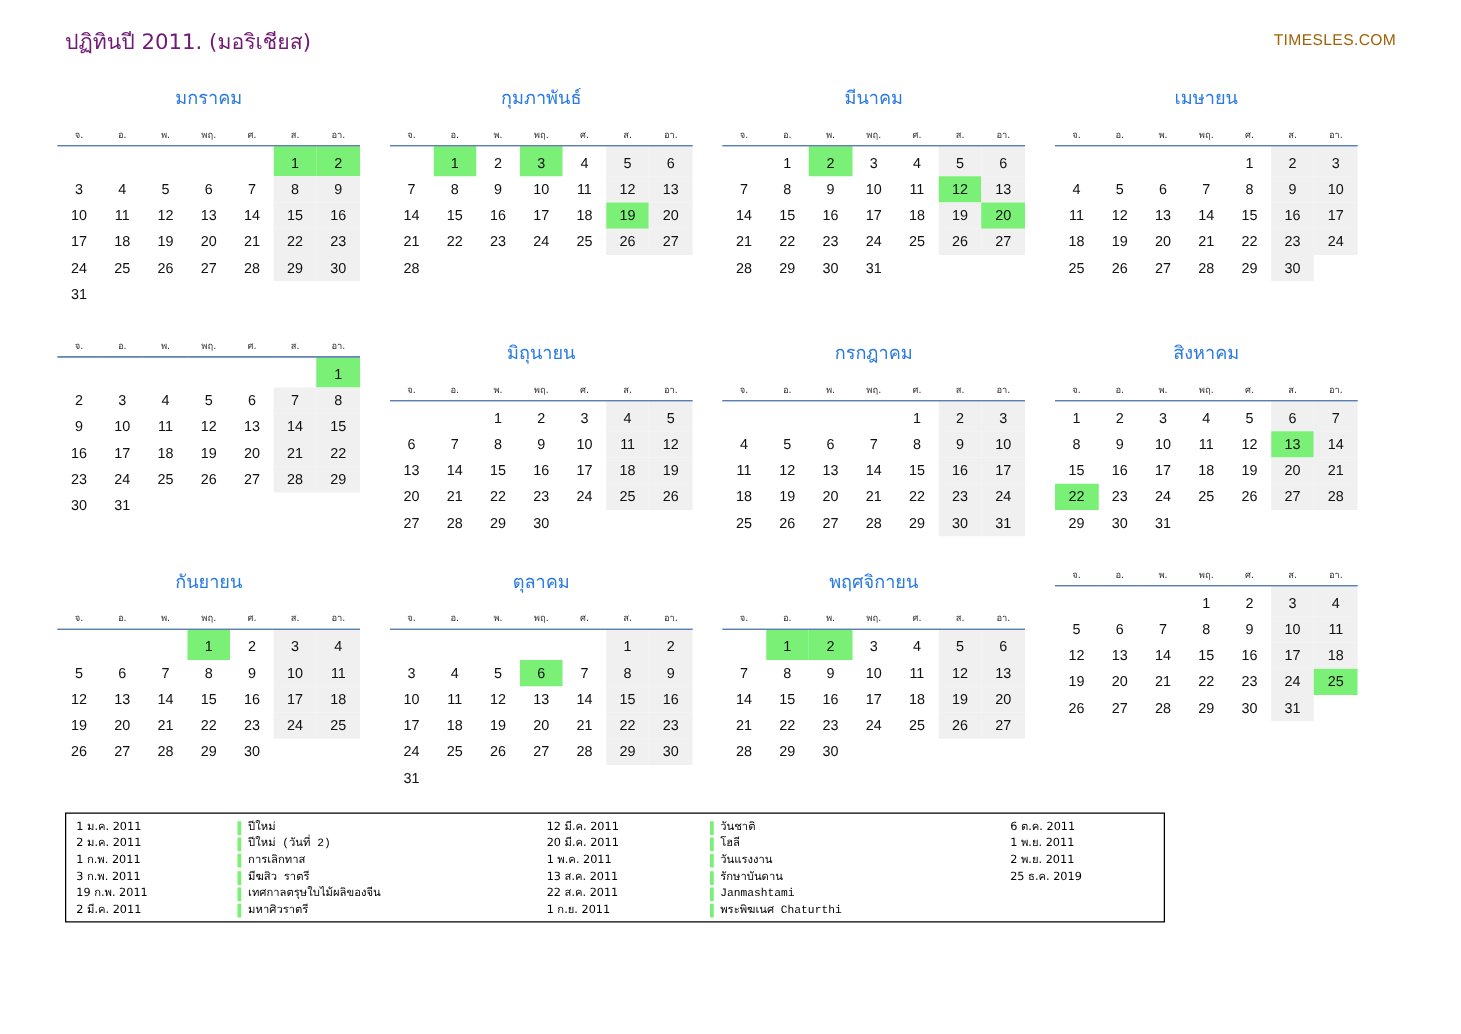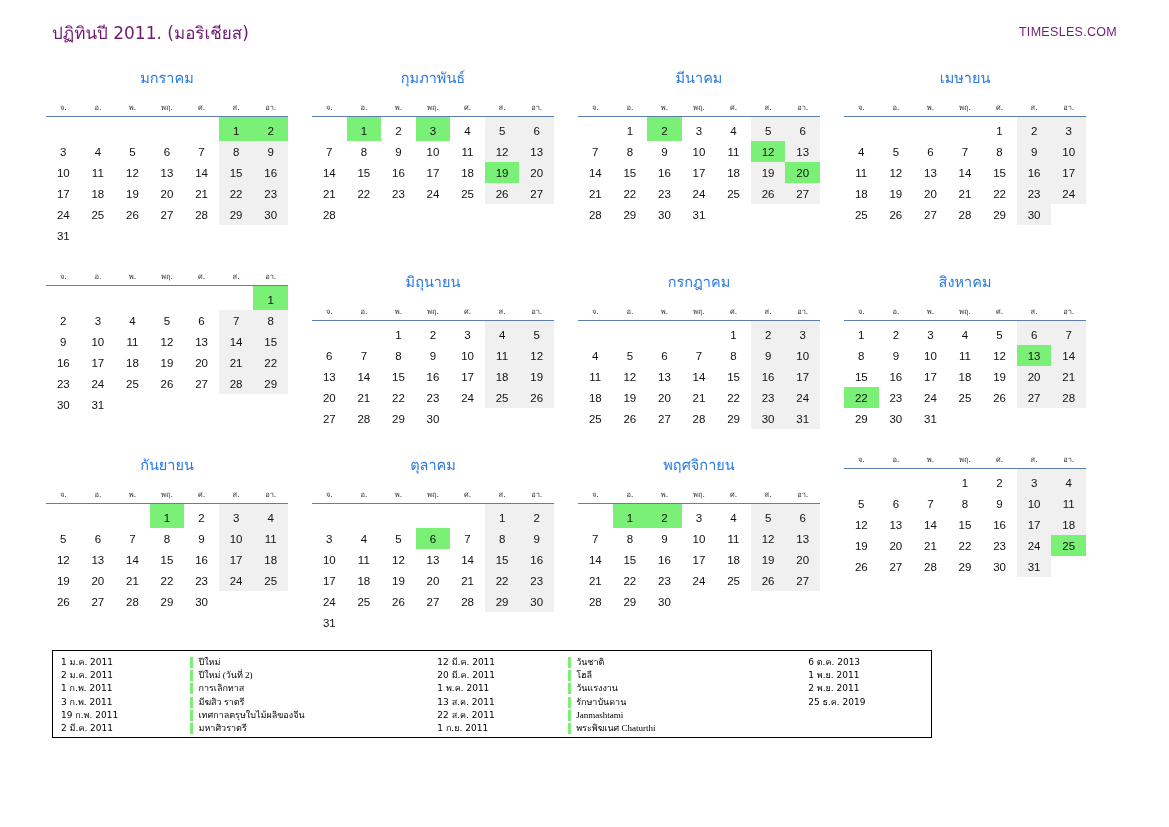--- a/index.html
+++ b/index.html
@@ -32,21 +32,21 @@
     align-items: center;
     justify-content: space-between;
   }
   .title {
     font-size: 17px;
     color: #701a75;
     font-family: "DejaVu Sans", sans-serif;
   }
   .brand {
     font-size: 12.5px;
-    color: #701a75;
+    color: #a16207;
     letter-spacing: 0.3px;
     font-family: "Liberation Sans", sans-serif;
   }
   .grid {
     position: absolute;
     top: 66px;
     left: 36px;
     width: 1065px;
     display: flex;
     flex-wrap: wrap;
@@ -140,21 +140,21 @@
   .bar {
     width: 3px;
     background: #7bf077;
     margin-right: 5px;
     height: 11px;
     align-self: center;
   }
   .legend-name {
     font-size: 9px;
     white-space: nowrap;
-    font-family: Liberation Serif, serif;
+    font-family: Liberation Mono, monospace;
   }
 </style>
 </head>
 <body>
 
 <div class="page">
 
   <div class="header">
     <div class="title">ปฏิทินปี 2011. (มอริเชียส)</div>
     <div class="brand">TIMESLES.COM</div>
@@ -1032,21 +1032,21 @@
           <span class="bar"></span>
           <span class="legend-name">Janmashtami</span>
         </div>
         <div class="legend-row legend-name-wrap">
           <span class="bar"></span>
           <span class="legend-name">พระพิฆเนศ Chaturthi</span>
         </div>
       </div>
     <div class="legend-col c3">
         <div class="legend-row">
-          <span class="legend-date">6 ต.ค. 2013</span>
+          <span class="legend-date">6 ต.ค. 2011</span>
         </div>
         <div class="legend-row">
           <span class="legend-date">1 พ.ย. 2011</span>
         </div>
         <div class="legend-row">
           <span class="legend-date">2 พ.ย. 2011</span>
         </div>
         <div class="legend-row">
           <span class="legend-date">25 ธ.ค. 2019</span>
         </div>

